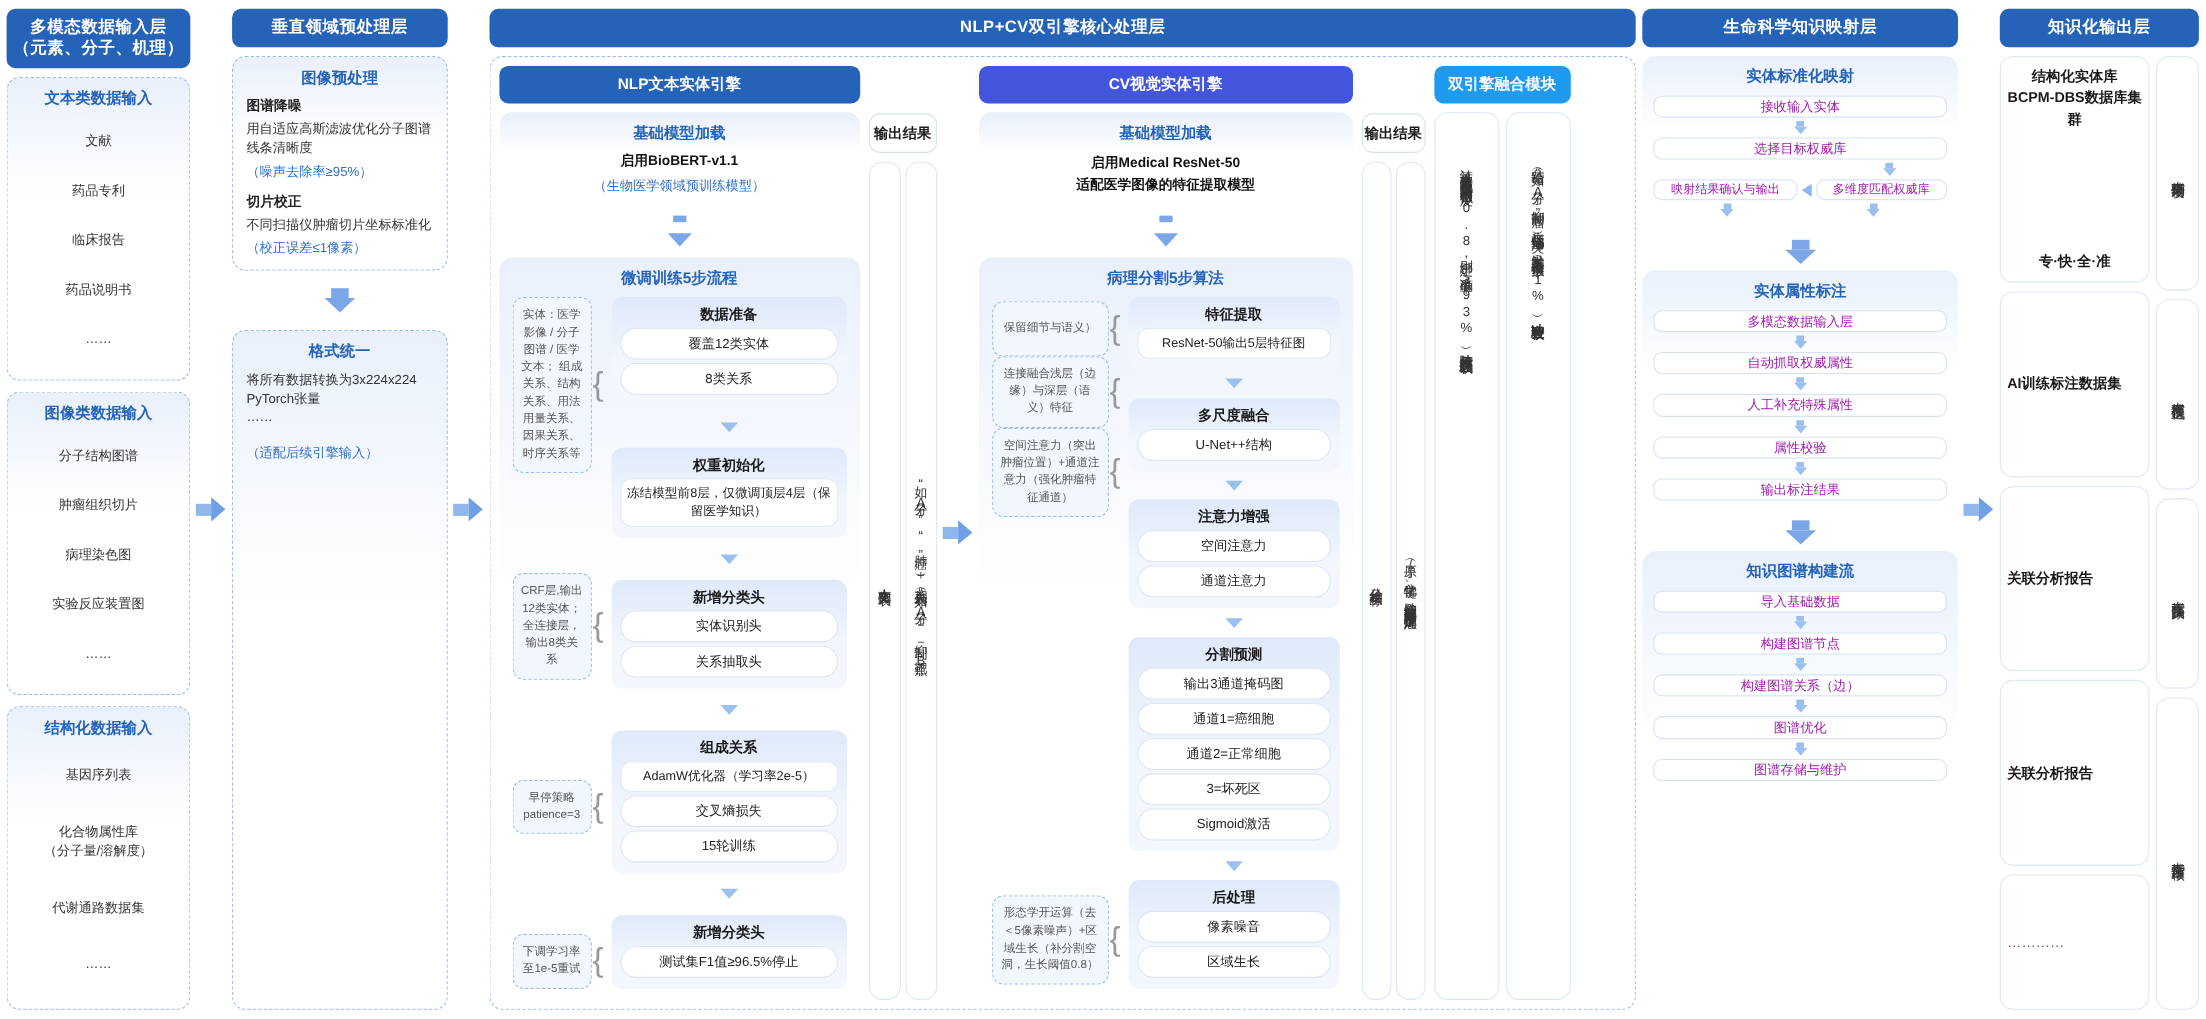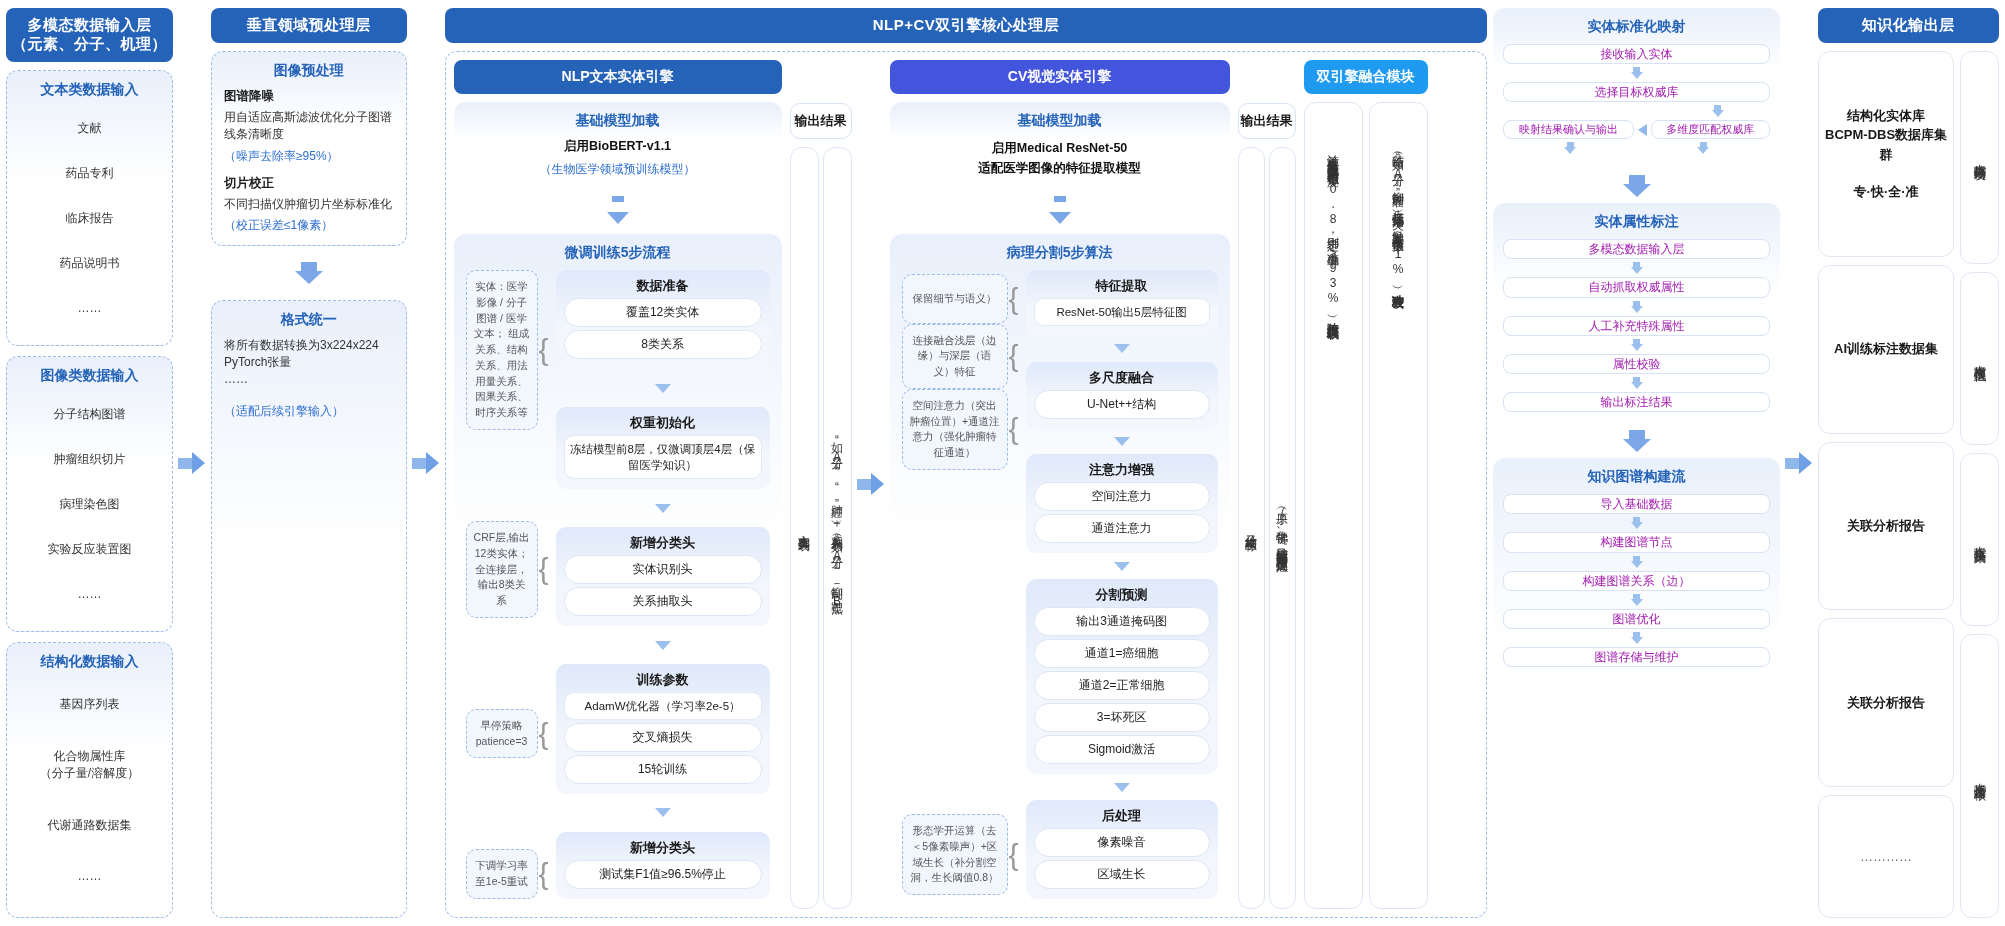--- a/index.html
+++ b/index.html
@@ -149,21 +149,21 @@
   .vsep .tp { width:0;height:0;border-left:6px solid transparent;border-right:6px solid transparent;border-top:7px solid #9cc0ee; }
   .big-arrow { display:flex;flex-direction:column;align-items:center;margin:6px 0; }
   .big-arrow .st { width:16px;height:9px;background:#7ba7e8; }
   .big-arrow .tp { width:0;height:0;border-left:14px solid transparent;border-right:14px solid transparent;border-top:13px solid #7ba7e8; }
 
   
   .out-col-wrap { display:flex; gap:6px; height:100%; }
   .out-left { flex:1 1 auto; display:flex; flex-direction:column; gap:8px; }
   .out-right{ width:42px; display:flex; flex-direction:column; gap:8px; }
   .ocard { border:1px solid #e0e8f4; border-radius:12px; background:#fff;
-           display:flex; align-items:center; justify-content:center; text-align:center;
+           display:flex; align-items:center; justify-content:space-between; text-align:center;
            font-size:13px; color:#1a1a1a; font-weight:bold; line-height:1.5; padding:8px 6px; }
   .ocard .sub { font-weight:bold; font-size:13px; color:#1a1a1a; }
   .ocell { border:1px solid #e0e8f4; border-radius:12px; background:#fff;
            display:flex; align-items:center; justify-content:center; padding:6px 2px; }
 
   .connector { display:flex; align-items:center; justify-content:center; width:26px; flex:0 0 26px; }
 </style>
 </head>
 <body>
 
@@ -300,21 +300,21 @@
                 <div class="inline">冻结模型前8层，仅微调顶层4层（保留医学知识）</div>
               </div>
               <div class="arrow-down small"></div>
               <div class="step">
                 <div class="step-title">新增分类头</div>
                 <div class="pill">实体识别头</div>
                 <div class="pill">关系抽取头</div>
               </div>
               <div class="arrow-down small"></div>
               <div class="step">
-                <div class="step-title">训练参数</div>
+                <div class="step-title">组成关系</div>
                 <div class="inline">AdamW优化器（学习率2e-5）</div>
                 <div class="pill">交叉熵损失</div>
                 <div class="pill">15轮训练</div>
               </div>
               <div class="arrow-down small"></div>
               <div class="step">
                 <div class="step-title">新增分类头</div>
                 <div class="pill">测试集F1值≥96.5%停止</div>
               </div>
             </div>
@@ -434,20 +434,21 @@
             <div class="vtext">若结论（如“分子A抑制肿瘤”）与视觉结论冲突，触发人工复核（误报率≤1%）</div>
             <div class="vtext" style="font-weight:bold;margin-top:6px;">冲突校验</div>
           </div>
         </div>
       </div>
 
     </div>
   </div>
 
   <div class="col" id="col-map">
+    <div class="col-hdr">生命科学知识映射层</div>
     <div class="col-body" style="gap:0;">
 
       <div class="map-card">
         <div class="map-title">实体标准化映射</div>
         <div class="mrow">
             <div class="mbox">接收输入实体</div>
           </div>
         <div class="vsep">
             <div class="st"></div>
             <div class="tp"></div>

